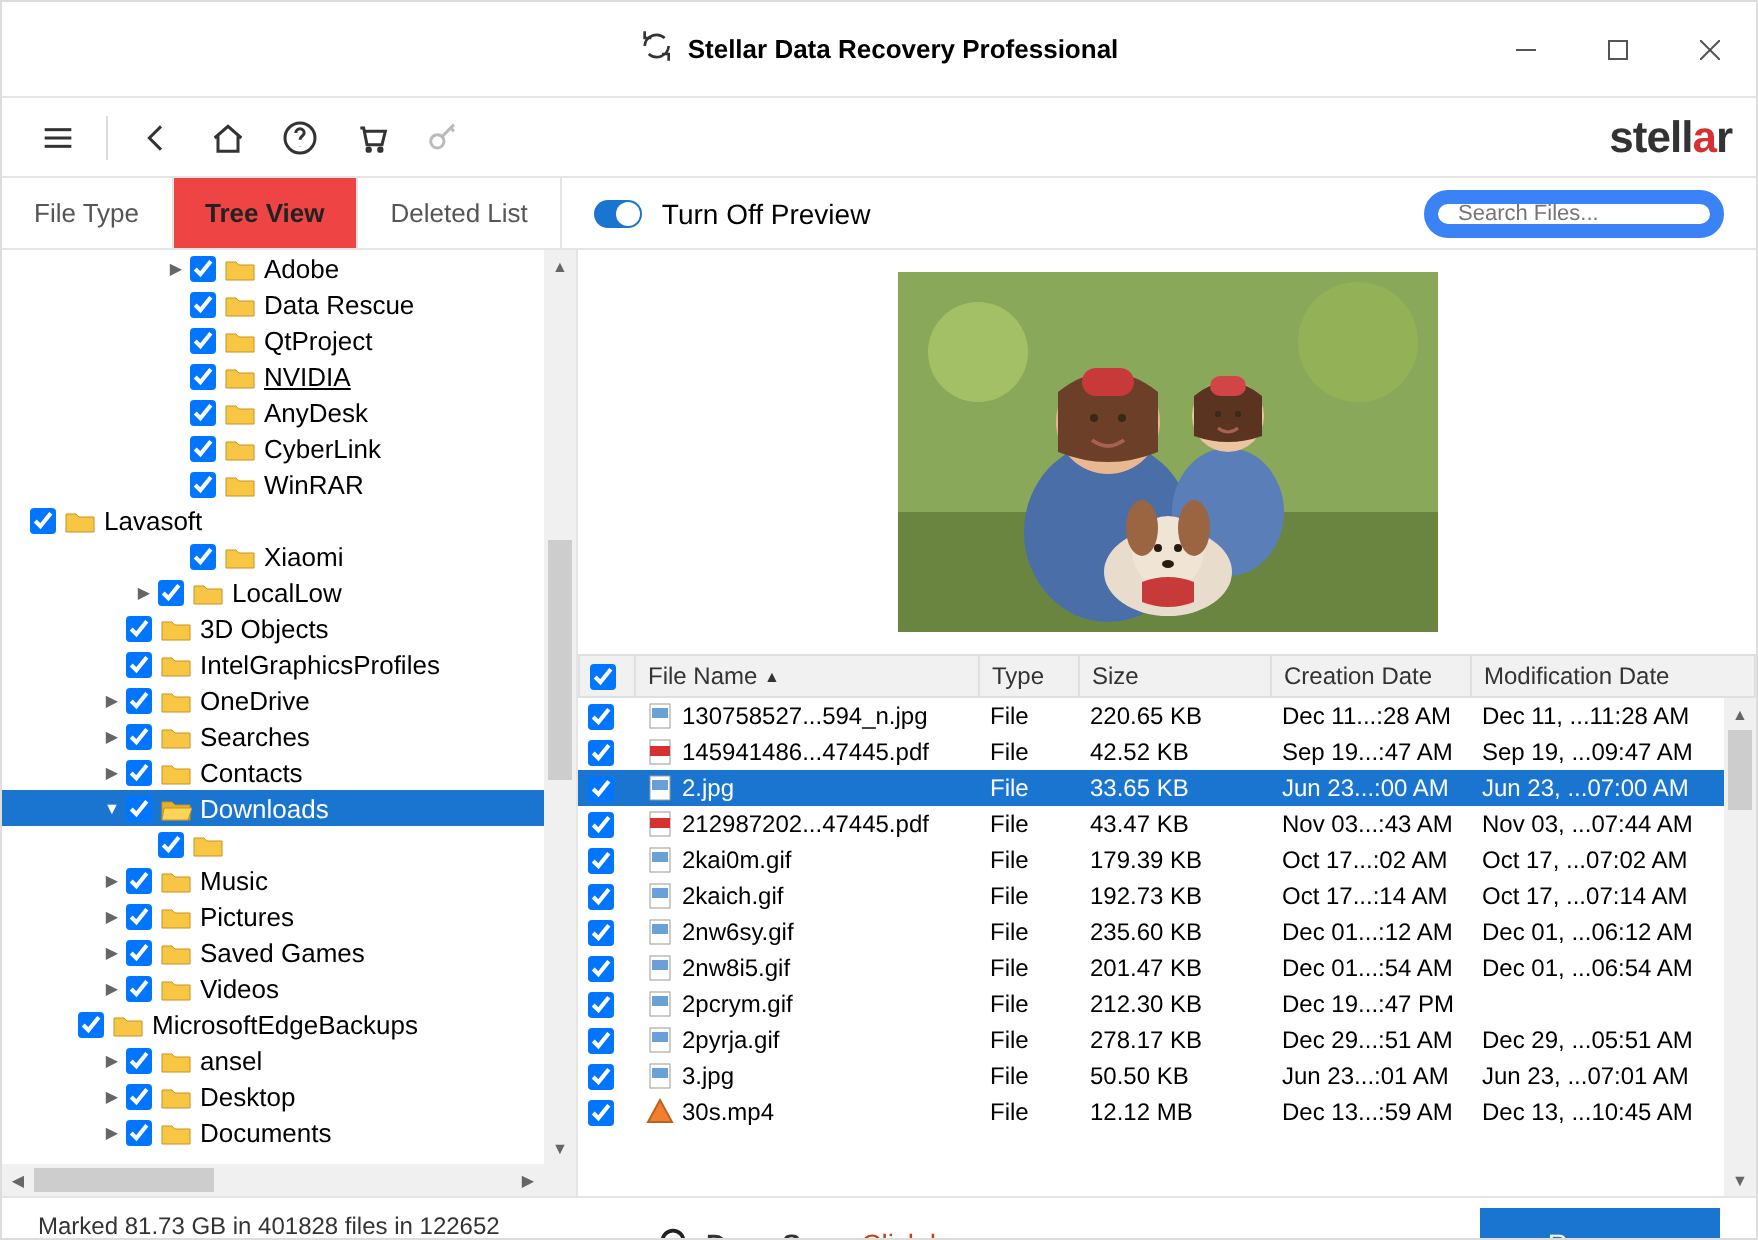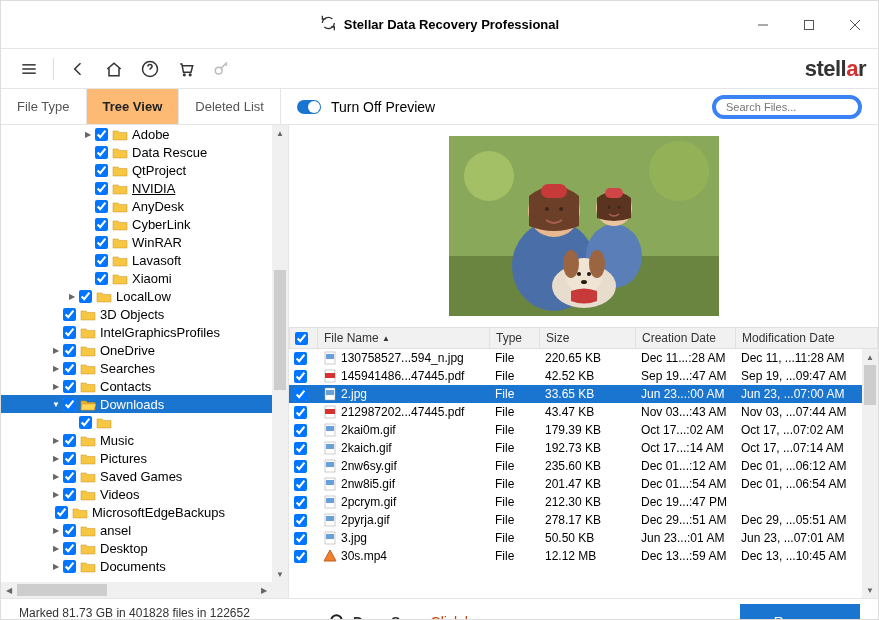--- a/index.html
+++ b/index.html
@@ -14,25 +14,25 @@
 
 .toolbar { height: 40px; display: flex; align-items: center; padding: 0 12px; border-bottom: 1px solid #e5e5e5; gap: 4px; }
 .tb-btn { width: 32px; height: 32px; display: flex; align-items: center; justify-content: center; cursor: pointer; border-radius: 3px; }
 .tb-sep { width: 1px; height: 22px; background: #ddd; margin: 0 4px; }
 .tb-btn svg { width: 20px; height: 20px; stroke: #333; stroke-width: 1.8; fill: none; }
 .brand { margin-left: auto; font-size: 22px; font-weight: 700; color: #333; letter-spacing: -0.5px; }
 .brand .red { color: #d73030; }
 
 .tabs-row { display: flex; height: 36px; border-bottom: 1px solid #e5e5e5; }
 .tab { padding: 0 16px; display: flex; align-items: center; font-size: 13px; color: #555; cursor: pointer; border-right: 1px solid #e5e5e5; }
-.tab.active { background: #fdba74; font-weight: 600; color: #222; }
+.tab.active { background: #ef4444; font-weight: 600; color: #222; }
 .preview-bar { flex: 1; display: flex; align-items: center; padding: 0 16px; gap: 10px; }
 .toggle { width: 24px; height: 14px; background: #1a75d1; border-radius: 10px; position: relative; cursor: pointer; }
 .toggle::after { content: ""; position: absolute; right: 1px; top: 1px; width: 12px; height: 12px; background: #fff; border-radius: 50%; }
-.search-box { margin-left: auto; width: 150px; height: 24px; border: 4px solid #3b82f6; border-radius: 12px; display: flex; align-items: center; padding: 0 10px; }
+.search-box { margin-left: auto; width: 150px; height: 24px; border: 7px solid #3b82f6; border-radius: 12px; display: flex; align-items: center; padding: 0 10px; }
 .search-box input { border: none; outline: none; font-size: 11px; flex: 1; background: transparent; }
 .search-box svg { width: 12px; height: 12px; stroke: #888; fill: none; stroke-width: 2; }
 
 .main { display: flex; height: 473px; }
 .tree-pane { width: 288px; border-right: 1px solid #e5e5e5; position: relative; overflow: hidden; }
 .tree { position: absolute; top: 0; left: 0; right: 16px; bottom: 16px; overflow: hidden; font-size: 13px; }
 .tree-row { display: flex; align-items: center; height: 18px; padding-right: 4px; white-space: nowrap; }
 .tree-row.selected { background: #1a75d1; color: #fff; }
 .exp { width: 14px; display: inline-flex; justify-content: center; color: #666; font-size: 10px; cursor: pointer; }
 .tree-row.selected .exp { color: #fff; }
@@ -226,21 +226,21 @@
           <span>CyberLink</span>
         </div>
         <div class="tree-row" style="padding-left: 80px;">
           <span class="exp" style="font-size:8px;"></span>
           <input type="checkbox" class="cb" checked="" style="">
           <span class="fld "><svg viewBox="0 0 16 14">
               <path d="M1 3 L6 3 L7.5 4.5 L15 4.5 L15 12 L1 12 Z" fill="#f7c744" stroke="#c89020" stroke-width="0.5"></path>
             </svg></span>
           <span>WinRAR</span>
         </div>
-        <div class="tree-row" style="padding-left: 80px;">
+        <div class="tree-row" style="">
           <span class="exp" style="font-size:8px;"></span>
           <input type="checkbox" class="cb" checked="" style="">
           <span class="fld "><svg viewBox="0 0 16 14">
               <path d="M1 3 L6 3 L7.5 4.5 L15 4.5 L15 12 L1 12 Z" fill="#f7c744" stroke="#c89020" stroke-width="0.5"></path>
             </svg></span>
           <span>Lavasoft</span>
         </div>
         <div class="tree-row" style="padding-left: 80px;">
           <span class="exp" style="font-size:8px;"></span>
           <input type="checkbox" class="cb" checked="" style="">
@@ -339,21 +339,21 @@
           <span>Saved Games</span>
         </div>
         <div class="tree-row" style="padding-left: 48px;">
           <span class="exp" style="font-size:8px;">▶</span>
           <input type="checkbox" class="cb" checked="" style="">
           <span class="fld "><svg viewBox="0 0 16 14">
               <path d="M1 3 L6 3 L7.5 4.5 L15 4.5 L15 12 L1 12 Z" fill="#f7c744" stroke="#c89020" stroke-width="0.5"></path>
             </svg></span>
           <span>Videos</span>
         </div>
-        <div class="tree-row" style="padding-left: 40px;">
+        <div class="tree-row" style="padding-left: 24px;">
           <span class="exp" style="font-size:8px;"></span>
           <input type="checkbox" class="cb" checked="" style="">
           <span class="fld "><svg viewBox="0 0 16 14">
               <path d="M1 3 L6 3 L7.5 4.5 L15 4.5 L15 12 L1 12 Z" fill="#f7c744" stroke="#c89020" stroke-width="0.5"></path>
             </svg></span>
           <span>MicrosoftEdgeBackups</span>
         </div>
         <div class="tree-row" style="padding-left: 48px;">
           <span class="exp" style="font-size:8px;">▶</span>
           <input type="checkbox" class="cb" checked="" style="">

